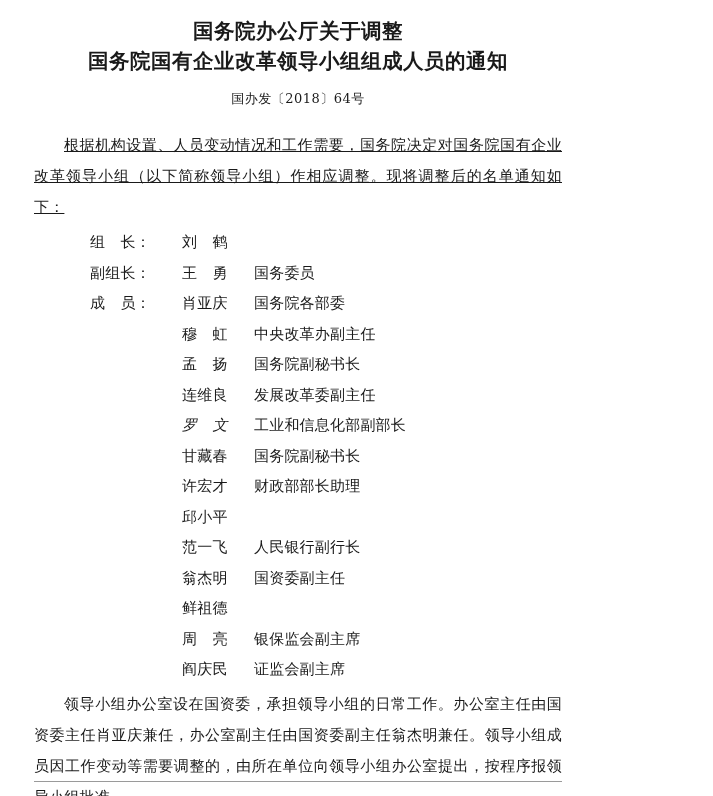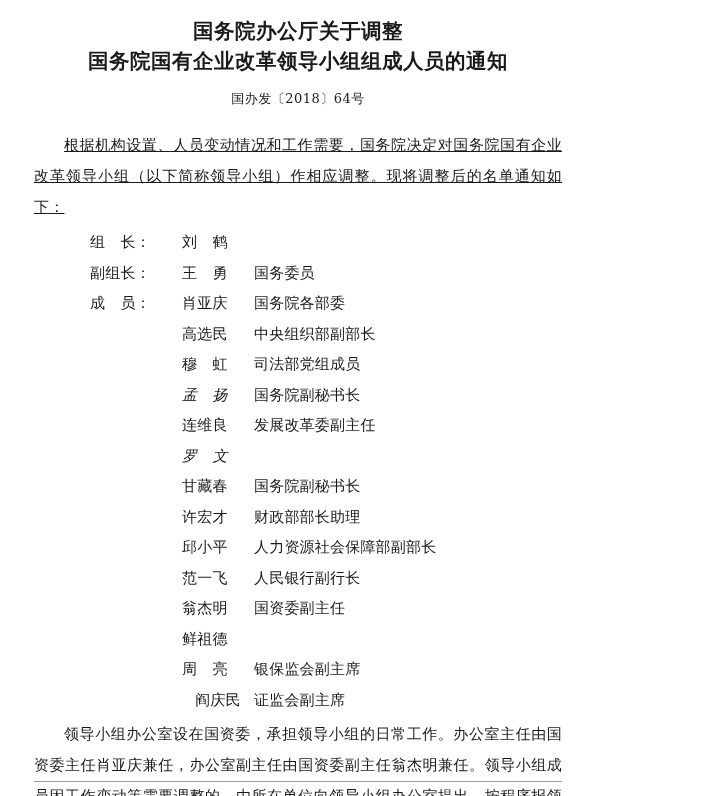--- a/index.html
+++ b/index.html
@@ -111,65 +111,60 @@
         <span class="role" style="margin-left:0;flex:0 0 72px;width:72px;">王　勇</span>
         <span class="person">国务委员</span>
       </div>
 
       <div class="roster-row">
         <span class="role">成　员：</span>
         <span class="role" style="margin-left:0;flex:0 0 72px;width:72px;">肖亚庆</span>
         <span class="person">国务院各部委</span>
       </div>
 
-      <div class="roster-row">
-        <span class="role"></span>
-        <span class="role" style="margin-left:0;flex:0 0 72px;width:72px;">高选民</span>
-        <span class="person">中央组织部副部长</span>
-      </div>
 
       <div class="roster-row">
         <span class="role"></span>
         <span class="role" style="margin-left:0;flex:0 0 72px;width:72px;">穆　虹</span>
-        <span class="person">司法部党组成员</span>
-      </div>
-
-      <div class="roster-row">
-        <span class="role"></span>
-        <span class="role" style="margin-left:0;flex:0 0 72px;width:72px;font-style:italic;">孟　扬</span>
+        <span class="person">中央改革办副主任</span>
+      </div>
+
+      <div class="roster-row">
+        <span class="role"></span>
+        <span class="role" style="margin-left:0;flex:0 0 72px;width:72px;">孟　扬</span>
         <span class="person">国务院副秘书长</span>
       </div>
 
       <div class="roster-row">
         <span class="role"></span>
         <span class="role" style="margin-left:0;flex:0 0 72px;width:72px;">连维良</span>
         <span class="person">发展改革委副主任</span>
       </div>
 
       <div class="roster-row">
         <span class="role"></span>
         <span class="role" style="margin-left:0;flex:0 0 72px;width:72px;font-style:italic;">罗　文</span>
+        <span class="person">工业和信息化部副部长</span>
       </div>
 
       <div class="roster-row">
         <span class="role"></span>
         <span class="role" style="margin-left:0;flex:0 0 72px;width:72px;">甘藏春</span>
         <span class="person">国务院副秘书长</span>
       </div>
 
       <div class="roster-row">
         <span class="role"></span>
         <span class="role" style="margin-left:0;flex:0 0 72px;width:72px;">许宏才</span>
         <span class="person">财政部部长助理</span>
       </div>
 
       <div class="roster-row">
         <span class="role"></span>
         <span class="role" style="margin-left:0;flex:0 0 72px;width:72px;">邱小平</span>
-        <span class="person">人力资源社会保障部副部长</span>
       </div>
 
       <div class="roster-row">
         <span class="role"></span>
         <span class="role" style="margin-left:0;flex:0 0 72px;width:72px;">范一飞</span>
         <span class="person">人民银行副行长</span>
       </div>
 
       <div class="roster-row">
         <span class="role"></span>
@@ -183,21 +178,21 @@
       </div>
 
       <div class="roster-row">
         <span class="role"></span>
         <span class="role" style="margin-left:0;flex:0 0 72px;width:72px;">周　亮</span>
         <span class="person">银保监会副主席</span>
       </div>
 
       <div class="roster-row">
         <span class="role"></span>
-        <span class="role" style="margin-left:0;flex:0 0 72px;width:72px;text-align:center;">阎庆民</span>
+        <span class="role" style="margin-left:0;flex:0 0 72px;width:72px;">阎庆民</span>
         <span class="person">证监会副主席</span>
       </div>
 
     </div>
 
     <p class="tail-para">领导小组办公室设在国资委，承担领导小组的日常工作。办公室主任由国资委主任肖亚庆兼任，办公室副主任由国资委副主任翁杰明兼任。领导小组成员因工作变动等需要调整的，由所在单位向领导小组办公室提出，按程序报领导小组批准。</p>
 
   </div>
 
   <div class="bottom-rule"></div>

